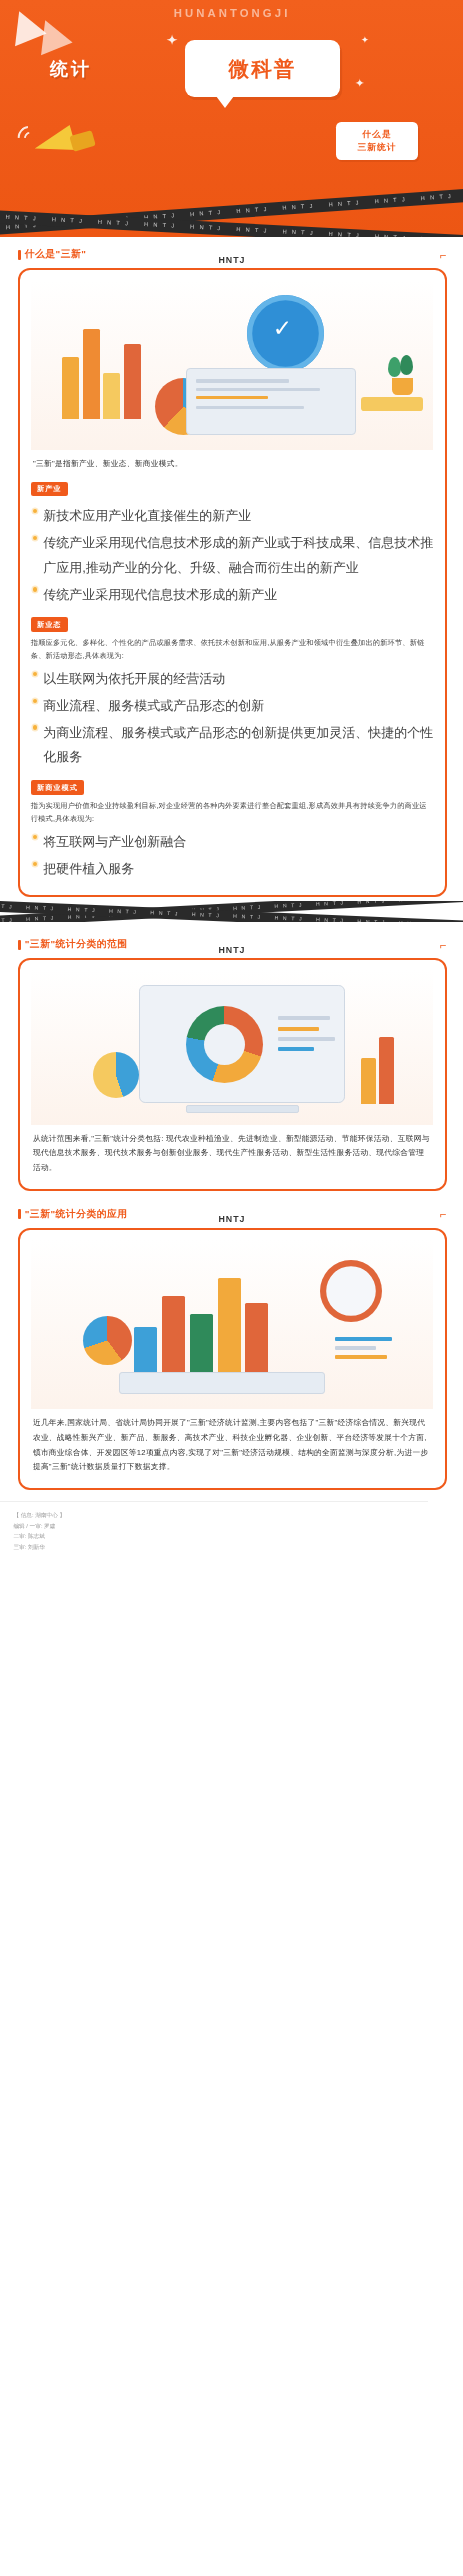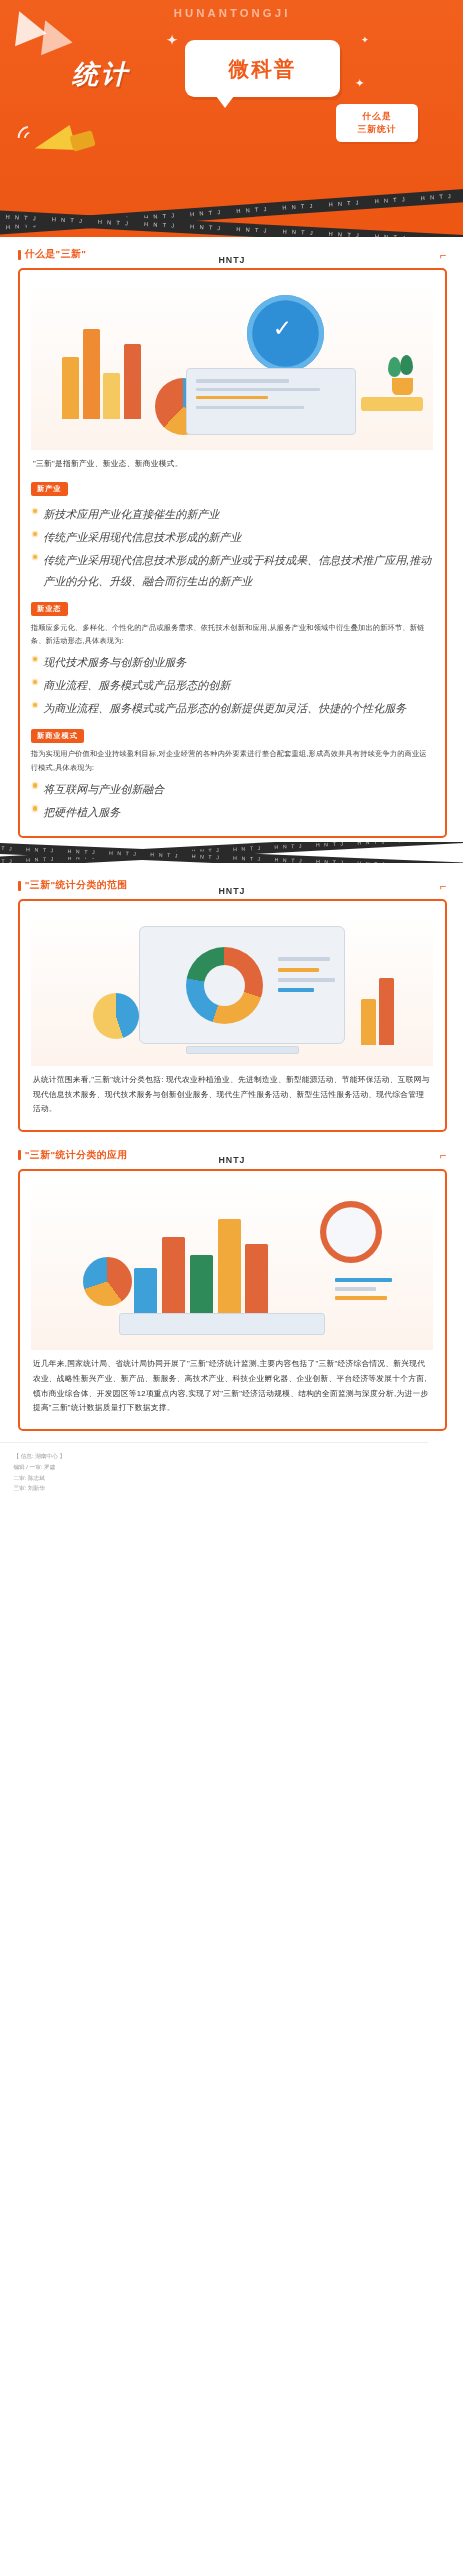--- a/index.html
+++ b/index.html
@@ -39,27 +39,26 @@
     width: 0; height: 0;
     border-left: 17.5px solid transparent;
     border-right: 17.5px solid transparent;
     border-bottom: 31px solid rgba(255,255,255,0.85);
   }
   .arrow-deco .a1 { top: 10.3px; left: 8.2px; transform: rotate(-22deg); }
   .arrow-deco .a2 { top: 18.5px; left: 34px; transform: rotate(-22deg); opacity: .75; }
 
   .header-title {
     position: absolute;
-    top: 57px; left: 72px;
-    font-size: 26px;
+    top: 57px; left: 50px;
+    font-size: 18px;
     font-weight: bold;
     color: #ffffff;
     letter-spacing: 3.1px;
     text-shadow: 1.5px 1.5px 0 rgba(0,0,0,.12);
-    font-style: italic;
   }
   .bubble {
     position: absolute;
     top: 40px; left: 185px;
     width: 155px; height: 57px;
     background: #ffffff;
     border-radius: 9.3px;
     box-shadow: 2.1px 3.1px 0 rgba(180,60,10,.25);
     display: flex;
     align-items: center;
@@ -120,21 +119,21 @@
     border-right-color: transparent;
     border-top-color: transparent;
     border-bottom-color: transparent;
     opacity: .85;
   }
   .megaphone .w1 { left: -7.2px; top: 17.5px; width: 11.3px; height: 11.3px; transform: rotate(40deg); }
   .megaphone .w2 { left: -13.4px; top: 12.4px; width: 21.6px; height: 21.6px; transform: rotate(40deg); }
 
   .tag-what {
     position: absolute;
-    right: 46px; top: 104px;
+    right: 46px; top: 122px;
     width: 82px; height: 38px;
     background: #ffffff;
     border-radius: 5.2px;
     box-shadow: 1.5px 2.1px 0 rgba(180,60,10,.22);
     display: flex;
     flex-direction: column;
     align-items: center;
     justify-content: center;
     line-height: 1.5;
   }
@@ -190,21 +189,21 @@
     margin-left: auto;
     color: #f05a1b;
     font-size: 11.3px;
     font-weight: bold;
   }
 
   .frame {
     position: relative;
     margin: 3.1px 17.5px 0 17.5px;
     border: 2.6px solid #f05a1b;
-    border-radius: 5px;
+    border-radius: 12px;
     background: #ffffff;
   }
   .frame-label {
     position: absolute;
     top: -15.5px; left: 50%;
     transform: translateX(-50%);
     font-size: 8.8px;
     font-weight: bold;
     color: #333;
     letter-spacing: 1px;
@@ -286,25 +285,24 @@
   .desc {
     font-size: 7.2px;
     color: #444;
     line-height: 1.9;
     letter-spacing: 0.2px;
   }
   ul.bullets { list-style: none; margin: 4.1px 0 1px 0; }
   ul.bullets li {
     position: relative;
     padding-left: 12.4px;
-    font-size: 11px;
+    font-size: 13px;
     color: #444;
     line-height: 1.9;
     margin-bottom: 2.1px;
-    font-style: italic;
   }
   ul.bullets li:before {
     content: "";
     position: absolute;
     left: 2.1px; top: 4.6px;
     width: 4.6px; height: 4.6px;
     border-radius: 50%;
     background: #f7b23b;
     box-shadow: 0 0 0 1.5px rgba(247,178,59,.28);
   }
@@ -410,30 +408,30 @@
           <div class="leaf" style="left:369px;top:75px;background:#2f8a5a;"></div>
           <div class="disc" style="left:330px;top:117px;width:62px;height:14.4px;background:#f5c95f;border-radius:3.1px;"></div>
         </div>
 
         <div class="lead">"三新"是指新产业、新业态、新商业模式。</div>
 
         <div>
           <div class="sub-label">新产业</div>
           <ul class="bullets">
             <li>新技术应用产业化直接催生的新产业</li>
+            <li>传统产业采用现代信息技术形成的新产业或于科技成果、信息技术推广应用,推动产业的分化、升级、融合而衍生出的新产业</li>
             <li>传统产业采用现代信息技术形成的新产业</li>
-            <li>传统产业采用现代信息技术形成的新产业或于科技成果、信息技术推广应用,推动产业的分化、升级、融合而衍生出的新产业</li>
           </ul>
         </div>
 
         <div>
           <div class="sub-label">新业态</div>
           <div class="desc">指顺应多元化、多样化、个性化的产品或服务需求、依托技术创新和应用,从服务产业和领域中衍生叠加出的新环节、新链条、新活动形态,具体表现为:</div>
           <ul class="bullets">
-            <li>现代技术服务与创新创业服务</li>
+            <li>以生联网为依托开展的经营活动</li>
             <li>商业流程、服务模式或产品形态的创新</li>
             <li>为商业流程、服务模式或产品形态的创新提供更加灵活、快捷的个性化服务</li>
           </ul>
         </div>
 
         <div>
           <div class="sub-label">新商业模式</div>
           <div class="desc">指为实现用户价值和企业持续盈利目标,对企业经营的各种内外要素进行整合配套重组,形成高效并具有持续竞争力的商业运行模式,具体表现为:</div>
           <ul class="bullets">
             <li>将互联网与产业创新融合</li>

